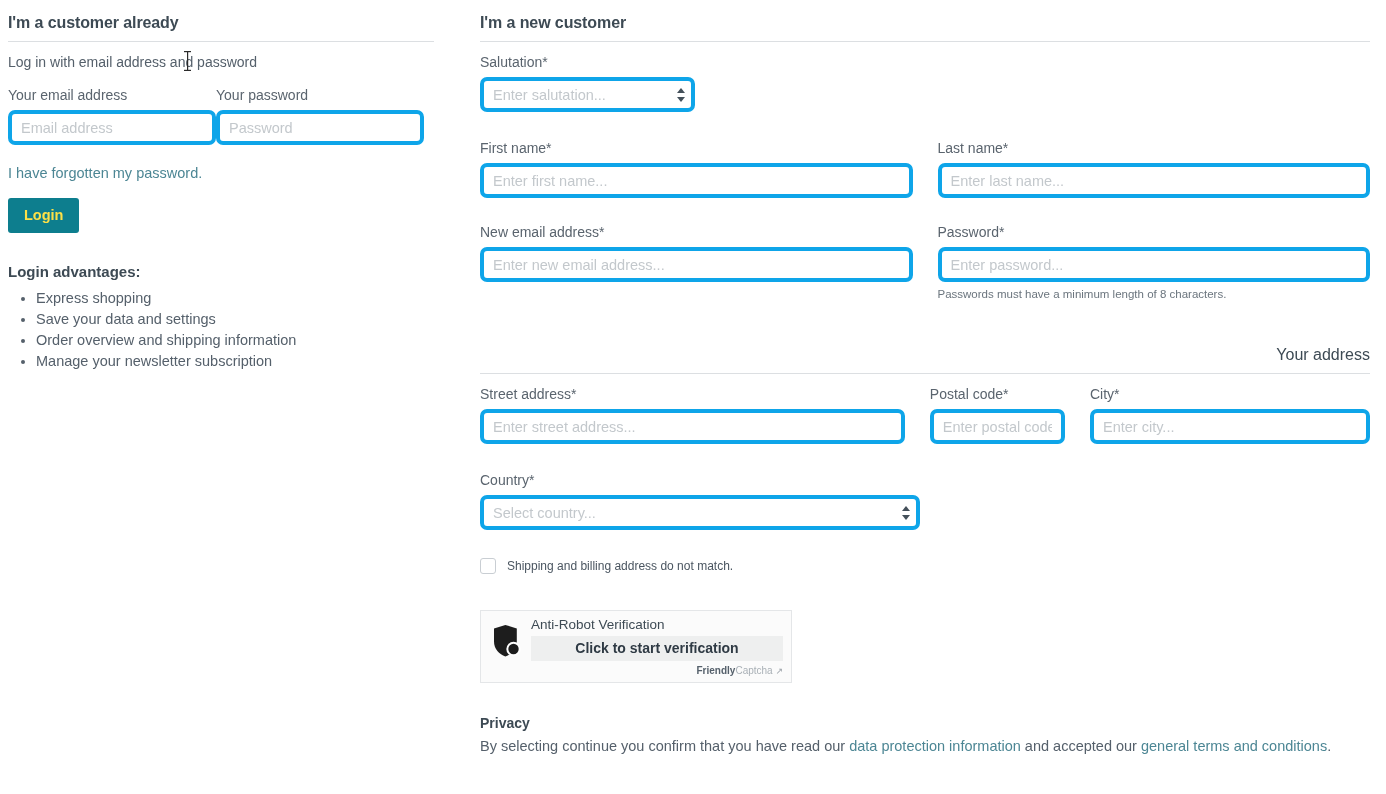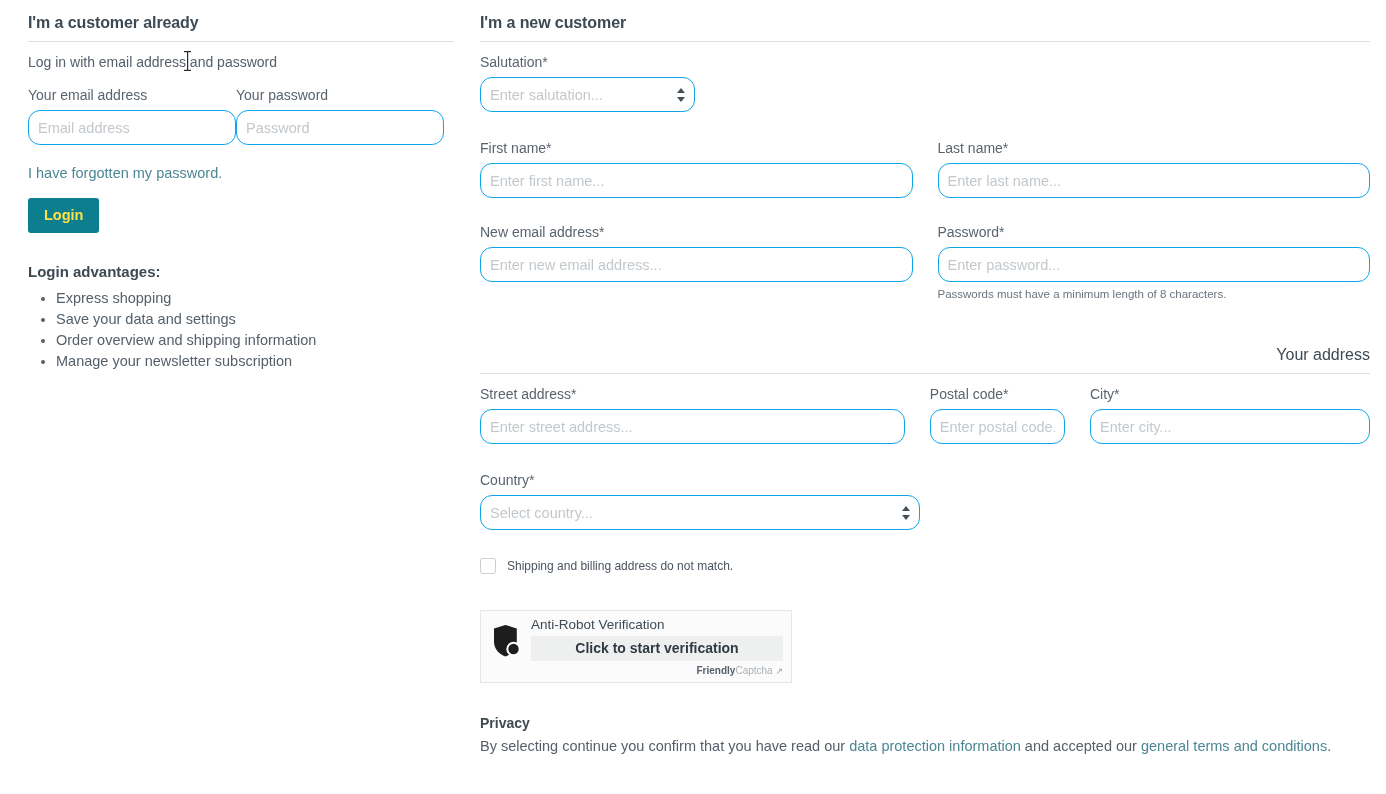--- a/index.html
+++ b/index.html
@@ -18,21 +18,21 @@
     position: relative;
   }
   .page {
     position: relative;
     width: 1386px;
     height: 794px;
   }
   
   .col-left {
     position: absolute;
-    left: 28px;
+    left: 8px;
     top: 0;
     width: 426px;
   }
   .col-right {
     position: absolute;
     left: 480px;
     top: 0;
     width: 890px;
   }
   
@@ -64,22 +64,22 @@
     font-size: 14px;
     color: #5a646e;
     line-height: 17px;
     margin-bottom: 6px;
     white-space: nowrap;
   }
   .input {
     box-sizing: border-box;
     width: 100%;
     height: 35px;
-    border: 1px solid #0ea5e9;
-    border-radius: 12px;
+    border: 4px solid #0ea5e9;
+    border-radius: 7px;
     background: #ffffff;
     padding: 0 9px;
     font-family: "Liberation Sans", sans-serif;
     font-size: 14.5px;
     color: #3d4a54;
     outline: none;
   }
   .input::placeholder {
     color: #c3c8cc;
     opacity: 1;

